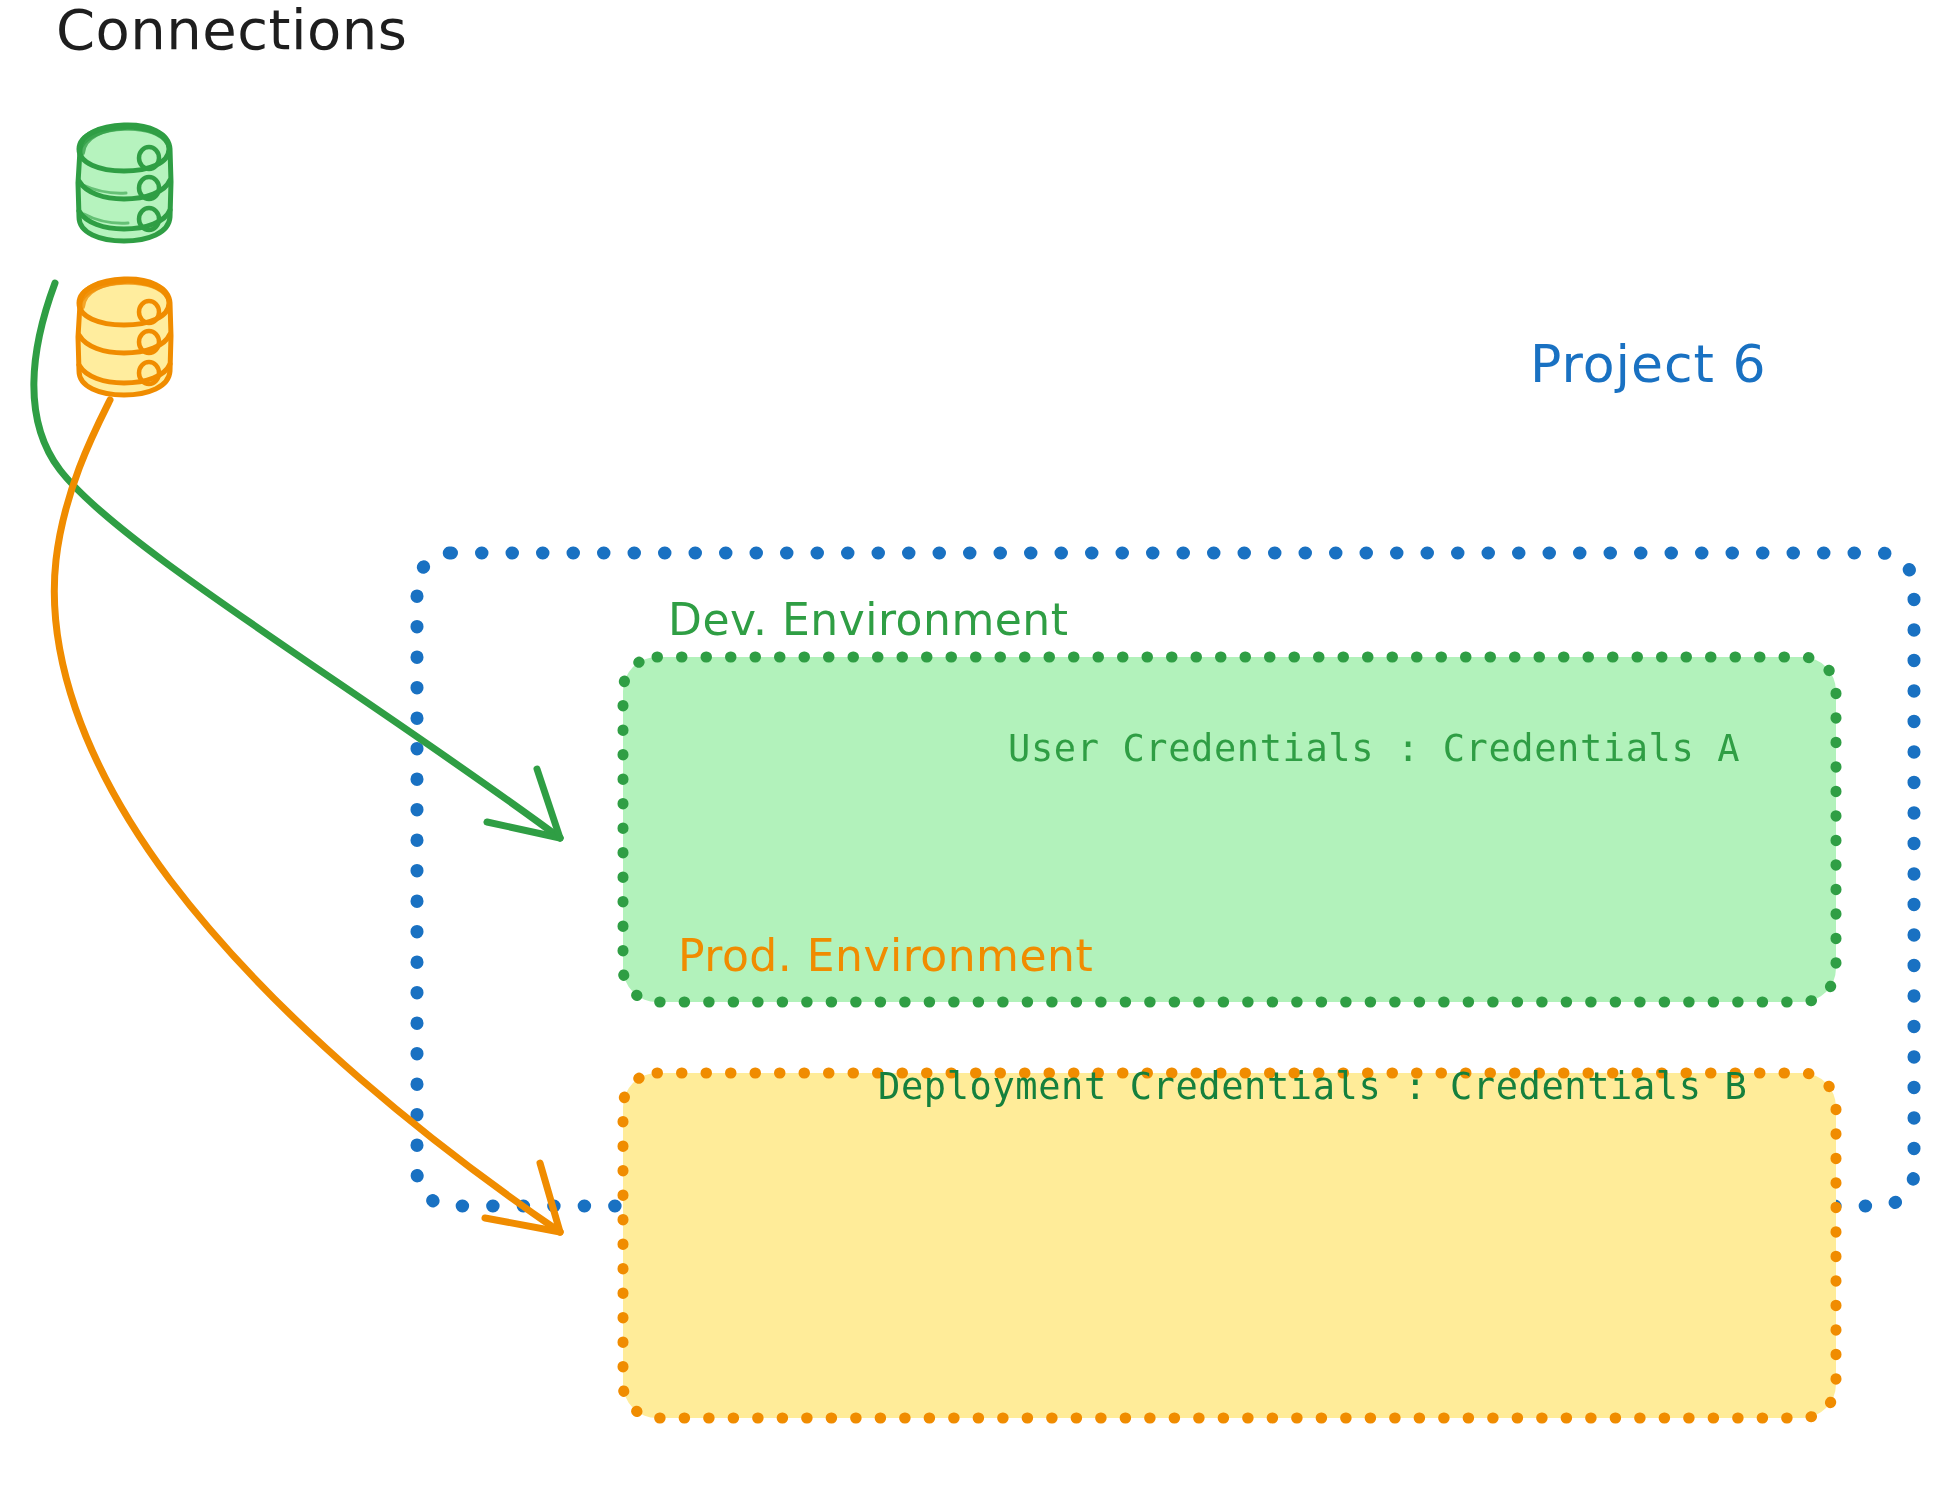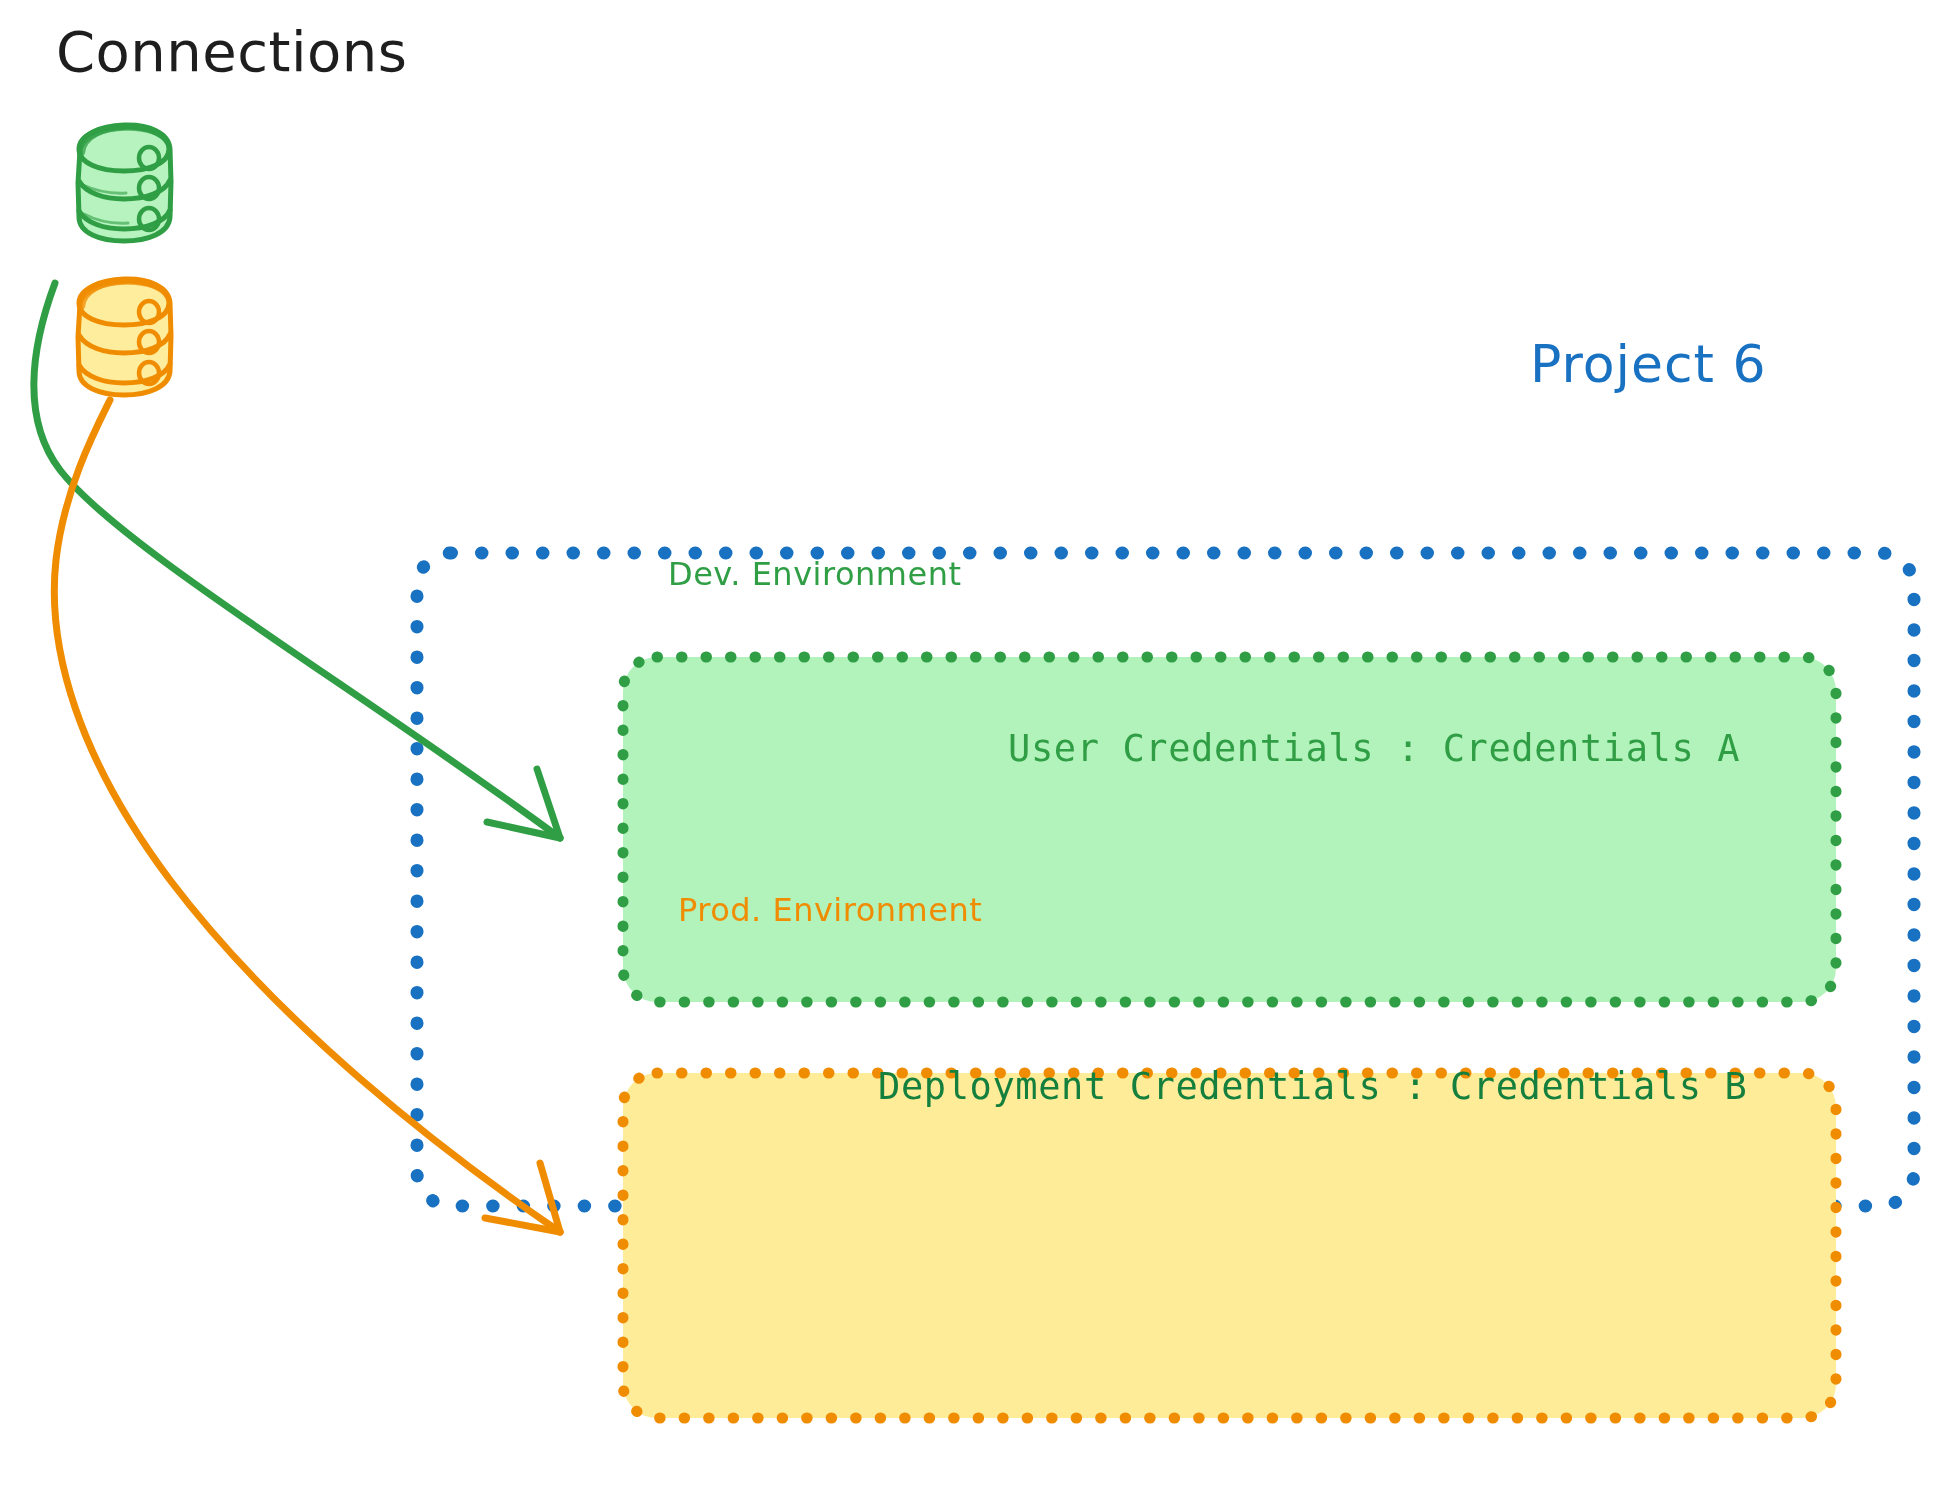--- a/index.html
+++ b/index.html
@@ -25,21 +25,21 @@
   
   .lbl {
     position: absolute;
     white-space: pre;
     line-height: 1;
     pointer-events: auto;
   }
 
   .title-connections {
     left: 56px;
-    top: 24px;
+    top: 2px;
     font-family: "DejaVu Sans", sans-serif;
     font-size: 56px;
     font-weight: 400;
     letter-spacing: 0.5px;
     color: #1e1e1e;
   }
 
   .conn-label {
     font-family: "DejaVu Sans", sans-serif;
     font-size: 42px;
@@ -53,22 +53,23 @@
     left: 1530px;
     top: 338px;
     font-family: "DejaVu Sans", sans-serif;
     font-size: 52px;
     color: #1971c2;
     letter-spacing: 1px;
   }
 
   .env-title {
     font-family: "DejaVu Sans", sans-serif;
-    font-size: 32px;
+    font-size: 44px;
     letter-spacing: 0.5px;
+    margin-top: 40px;
   }
   .env-title-dev  { left: 668px;  top: 558px;  color: #2f9e44; }
   .env-title-prod { left: 678px;  top: 894px;  color: #f08c00; text-align: right; }
 
   .cred-line {
     font-family: "DejaVu Sans Mono", monospace;
     font-size: 37px;
     letter-spacing: 0.6px;
   }
   .cred-dev  { left: 1008px; top: 730px;  color: #2f9e44; }

